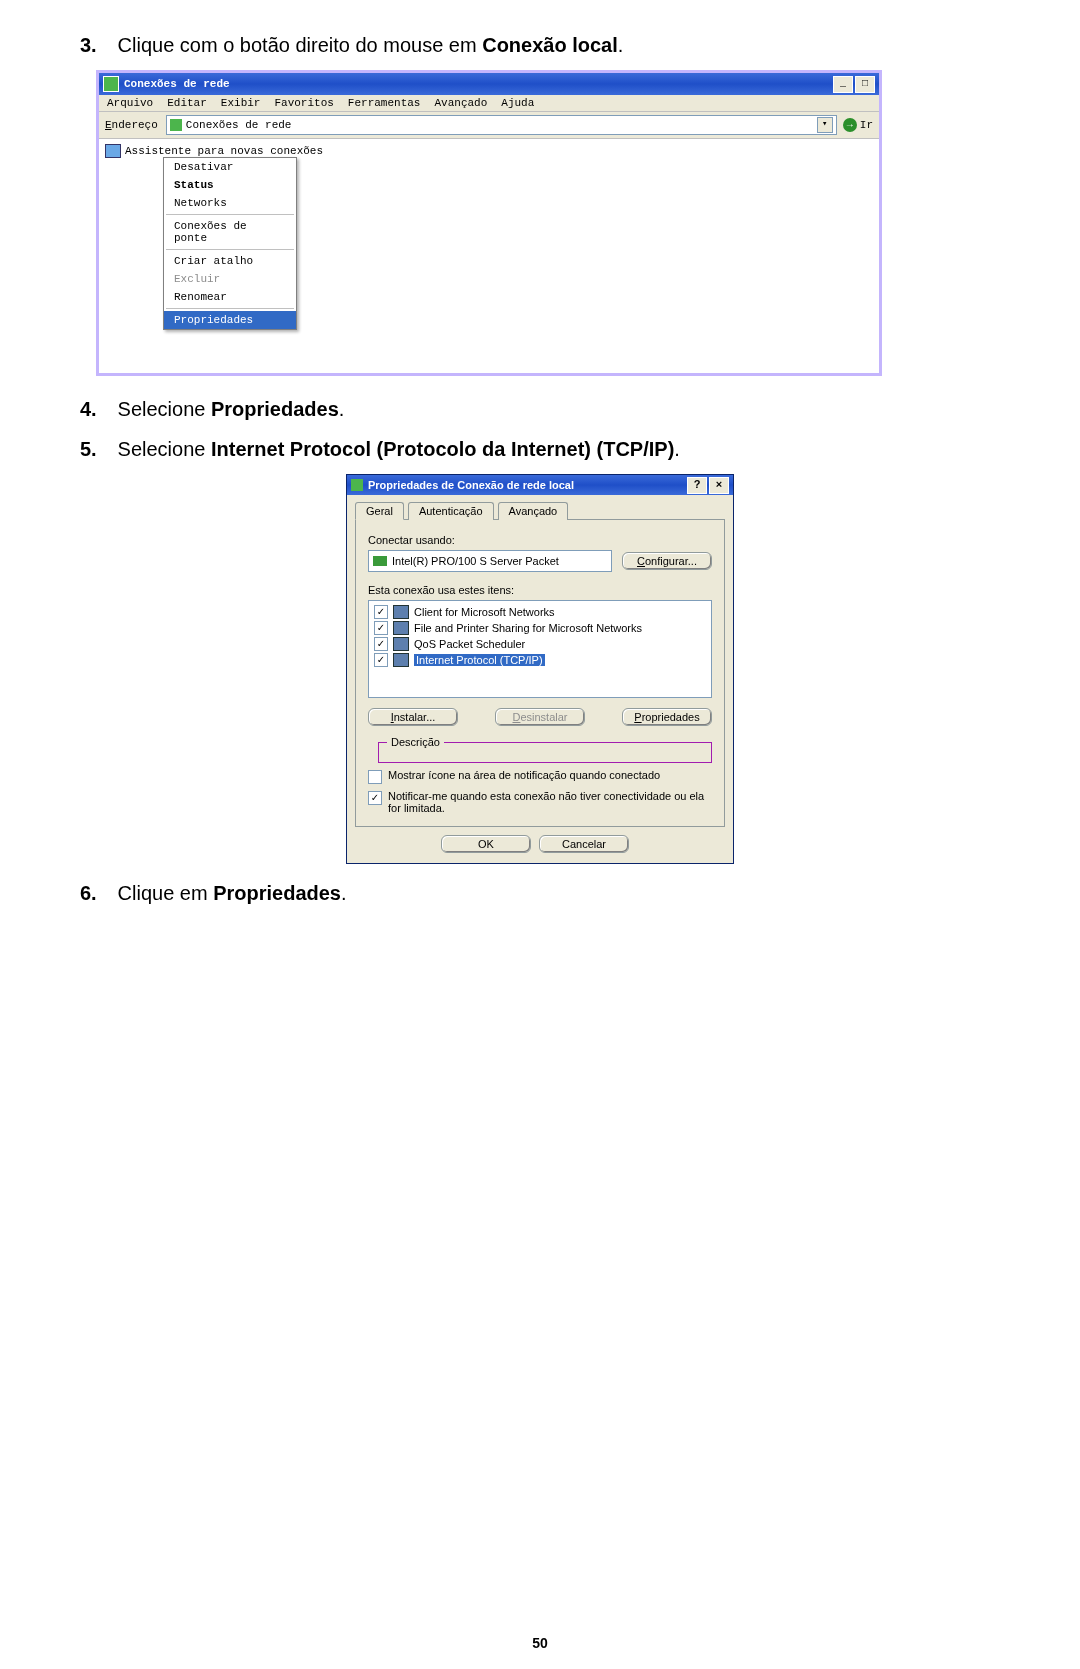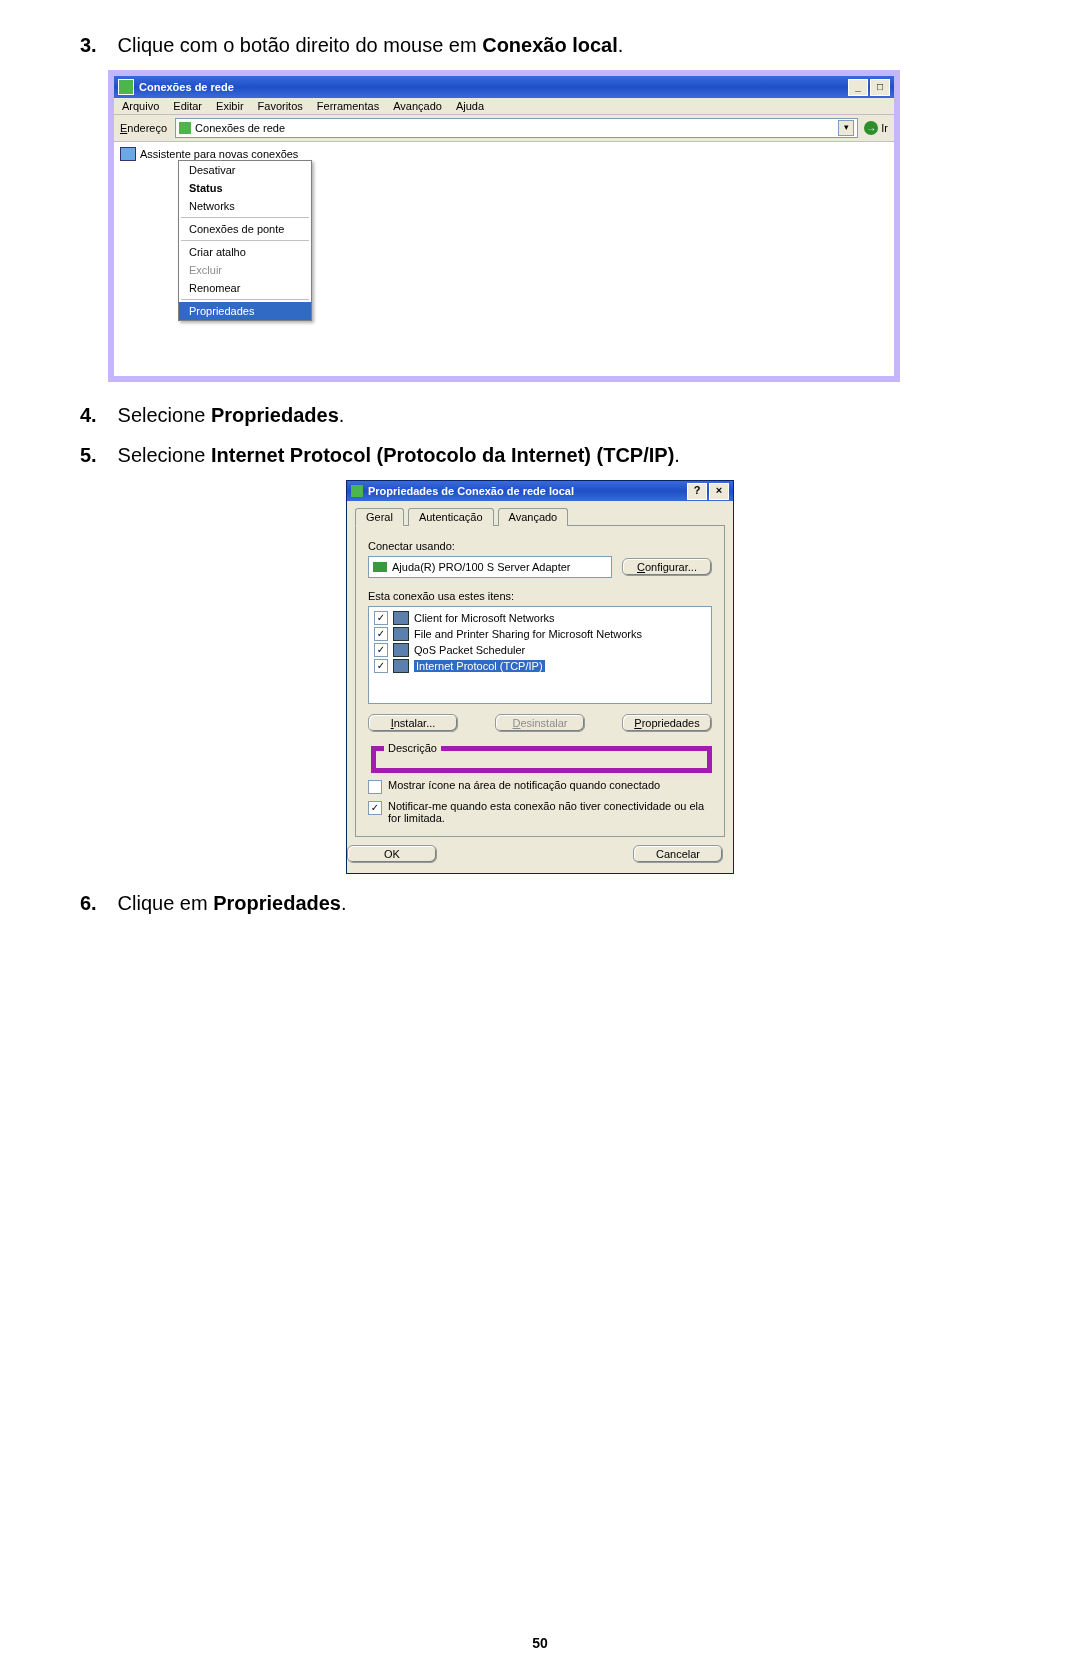--- a/index.html
+++ b/index.html
@@ -1,21 +1,21 @@
 <!DOCTYPE html>
 <html><head>
 <meta charset="utf-8">
 <style>
 html,body{margin:0;padding:0;background:#fff;font-family:"Segoe UI",Tahoma,Arial,sans-serif;color:#000}
 .page{width:1080px;min-height:1669px;margin:0 auto;background:#fff;position:relative;padding:30px 80px 0 80px;box-sizing:border-box}
 .step{font-size:20px;line-height:1.5;margin:0 0 10px 0}
 .step .num{font-weight:700;display:inline-block;width:32px}
 .step b{font-weight:700}
 
-.win1{margin:6px 0 18px 28px;border:6px solid #c4b5fd;width:780px;background:#fff;font-size:11px;font-family:Liberation Sans, sans-serif;color:#000}
+.win1{margin:6px 0 18px 16px;border:3px solid #c4b5fd;width:780px;background:#fff;font-size:11px;font-family:Liberation Mono, monospace;color:#000}
 .win1 .titlebar{background:linear-gradient(to bottom,#3a6ad9 0%,#1f4fc8 50%,#3a6ad9 100%);color:#fff;height:22px;display:flex;align-items:center;padding:0 4px;font-weight:700}
 .win1 .titlebar .ticon{width:14px;height:14px;background:#4cb54c;border:1px solid #fff;margin-right:5px}
 .win1 .titlebar .spacer{flex:1}
 .win1 .titlebar .wbtn{width:18px;height:15px;background:#ece9d8;border:1px solid #fff;margin-left:2px;font-size:10px;line-height:13px;text-align:center;color:#000}
 .win1 .menubar{display:flex;gap:14px;padding:2px 8px;background:#ece9d8;border-bottom:1px solid #c0c0c0}
 .win1 .addrbar{display:flex;align-items:center;gap:6px;padding:3px 6px;background:#ece9d8;border-bottom:1px solid #c0c0c0}
 .win1 .addrbar .addr-label{padding-right:2px}
 .win1 .addr-field{flex:1;display:flex;align-items:center;gap:4px;background:#fff;border:1px solid #7f9db9;height:18px;padding:0 3px}
 .win1 .addr-field .dropbtn{width:14px;height:14px;border:1px solid #7f9db9;background:#ece9d8;text-align:center;font-size:9px;line-height:12px}
 .win1 .addr-field .aicon{width:12px;height:12px;background:#4cb54c}
@@ -48,25 +48,25 @@
 .win2 .adapter{flex:1;display:flex;align-items:center;gap:5px;background:#fff;border:1px solid #7f9db9;height:20px;padding:0 4px}
 .win2 .adapter .nic{width:14px;height:10px;background:#3a9a3a}
 .win2 .btn{background:#ece9d8;border:1px solid #919b9c;padding:2px 8px;border-radius:6px;box-shadow:inset 1px 1px 0 #fff,inset -1px -1px 0 #808080;min-width:72px;text-align:center}
 .win2 .btn.dis{color:#8d8d8d}
 .win2 .listbox{background:#fff;border:1px solid #7f9db9;height:90px;margin-top:4px;padding:3px;overflow:hidden}
 .win2 .li{display:flex;align-items:center;gap:5px;padding:1px 2px}
 .win2 .li .chk{width:12px;height:12px;border:1px solid #7f9db9;background:#fff;font-size:10px;line-height:11px;text-align:center}
 .win2 .li .iic{width:14px;height:12px;background:#5d7fae;border:1px solid #233}
 .win2 .li.sel .txt{background:#316ac5;color:#fff;padding:0 2px}
 .win2 .btnrow{display:flex;justify-content:space-between;margin-top:10px;gap:10px}
-.win2 fieldset{border:5px solid #a21caf;margin:10px 0 0 3px;padding:6px 8px 8px 8px}
+.win2 fieldset{border:1px solid #a21caf;margin:10px 0 0 10px;padding:6px 8px 8px 8px}
 .win2 fieldset legend{padding:0 4px}
 .win2 .opt{display:flex;align-items:flex-start;gap:6px;margin-top:6px}
 .win2 .opt .chk{width:12px;height:12px;border:1px solid #7f9db9;background:#fff;font-size:10px;line-height:11px;text-align:center;flex:none;margin-top:1px}
-.win2 .dlgbtns{display:flex;justify-content:space-between;gap:8px;padding:0 10px 10px 0}
+.win2 .dlgbtns{display:flex;justify-content:center;gap:8px;padding:0 10px 10px 0}
 .pagenum{position:absolute;bottom:18px;left:0;right:0;text-align:center;font-size:14px;font-weight:700}
 .u{text-decoration:underline}
 </style>
 </head>
 <body>
 
 <div class="page">
 
   <p class="step">
     <span class="num">3.</span>
@@ -145,21 +145,21 @@
     <div class="tabs">
       <div class="tab active">Geral</div>
       <div class="tab">Autenticação</div>
       <div class="tab">Avançado</div>
     </div>
     <div class="tabpage">
       <div class="label">Conectar usando:</div>
       <div class="fieldrow">
         <div class="adapter">
           <span class="nic"></span>
-          <span>Ajuda(R) PRO/100 S Server Adapter</span>
+          <span>Intel(R) PRO/100 S Server Packet</span>
         </div>
         <div class="btn"><span class="u">C</span>onfigurar...</div>
       </div>
       <div class="label" style="margin-top:12px">Esta conexão usa estes itens:</div>
       <div class="listbox">
         <div class="li">
               <span class="chk">✓</span>
               <span class="iic"></span>
               <span class="txt">Client for Microsoft Networks</span>
             </div>

